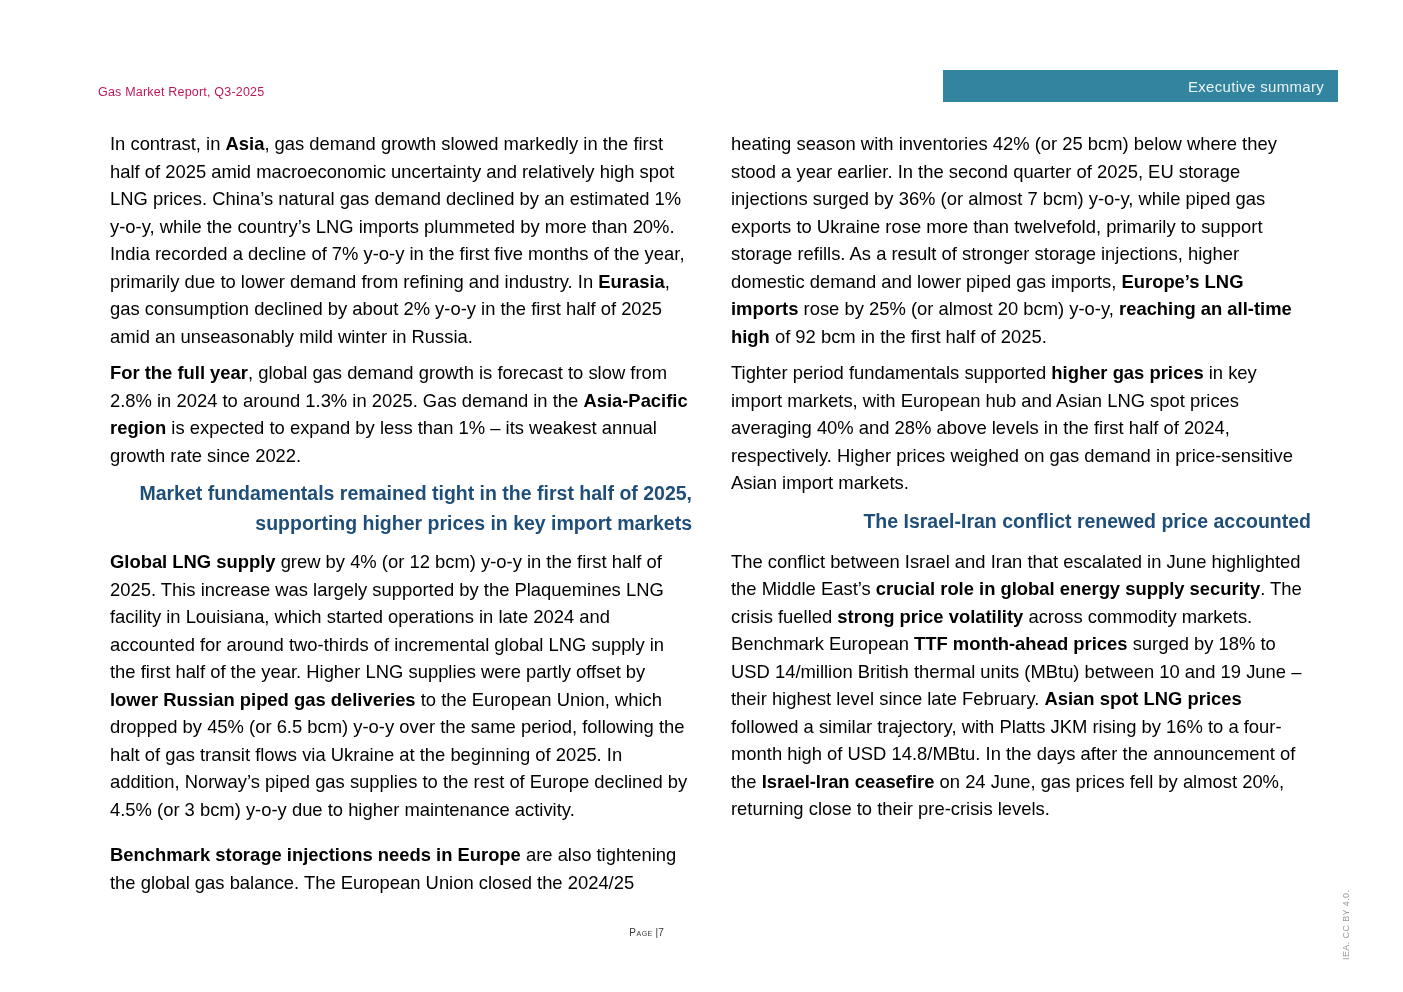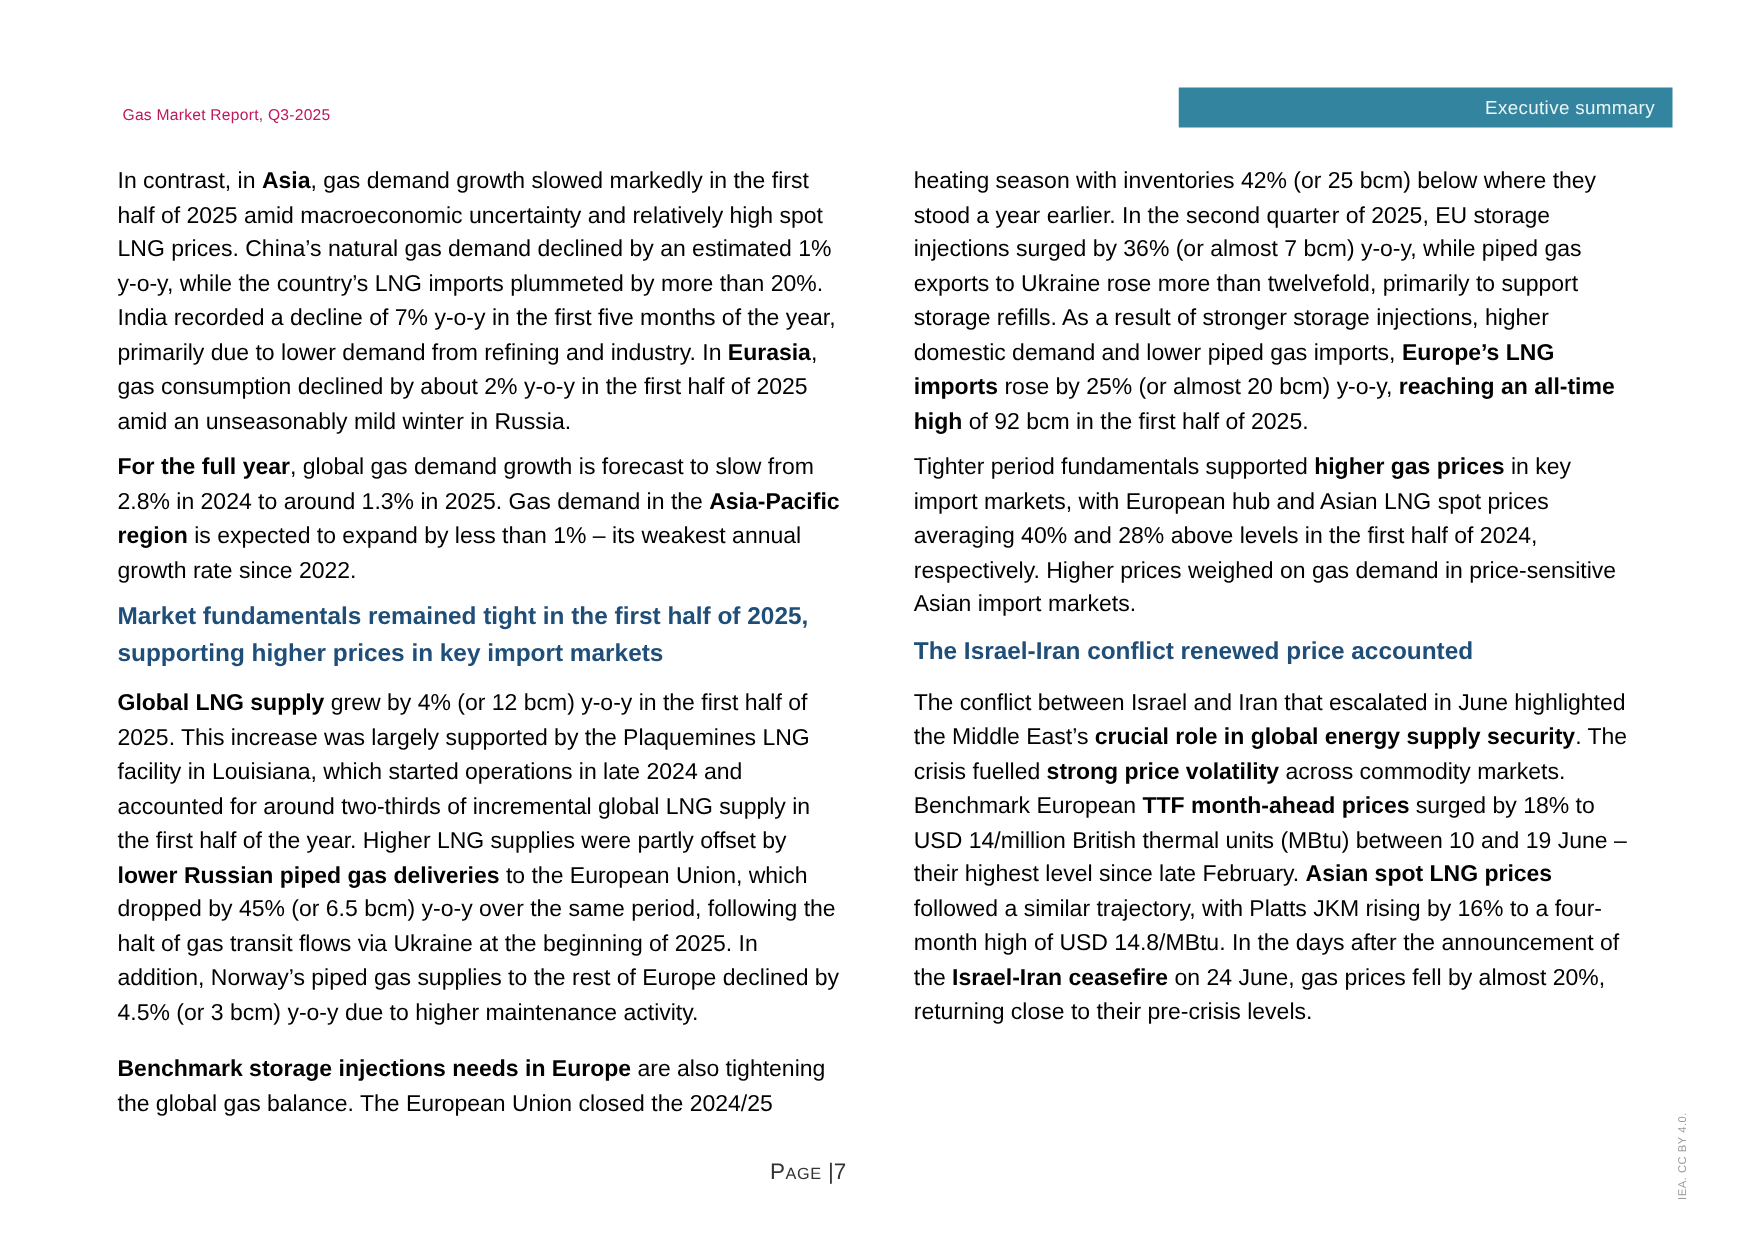--- a/index.html
+++ b/index.html
@@ -3,27 +3,27 @@
 <meta charset="utf-8">
 <style>
   html, body { margin: 0; padding: 0; background: #ffffff; }
   body { width: 1403px; height: 992px; position: relative; overflow: hidden;
          font-family: "Liberation Sans", sans-serif; color: #000; }
   .hdr-left { position: absolute; left: 98px; top: 85px; font-size: 12.5px; color: #be185d; letter-spacing: 0.2px; }
   .hdr-right { position: absolute; left: 943px; top: 70px; width: 395px; height: 32px; background: #33849e;
                color: #eaf4f7; font-size: 15px; display: flex; align-items: center; justify-content: flex-end;
                box-sizing: border-box; padding-right: 14px; letter-spacing: 0.3px; }
   .col { position: absolute; top: 130px; font-size: 18.4px; line-height: 27.5px; }
-  .col.left { left: 94px; width: 582px; }
+  .col.left { left: 110px; width: 582px; }
   .col.right { left: 731px; width: 580px; }
   .col p { margin: 0 0 9px 0; }
-  .col h2 { margin: 0 0 10px 0; font-size: 19.5px; line-height: 30px; color: #1f4e79; font-weight: bold; }
+  .col h2 { margin: 0 0 10px 0; font-size: 19.5px; line-height: 30px; color: #1f4e79; font-weight: bold; text-align: right; }
   .col h2.single { margin-top: 2px; margin-bottom: 12px; }
   b { font-weight: bold; }
-  .footer { position: absolute; left: 0; width: 1293px; top: 927px; text-align: center; font-size: 18px; color: #333; }
+  .footer { position: absolute; left: 0; width: 1293px; top: 927px; text-align: center; font-size: 10px; color: #333; }
   .footer .pg-word { font-variant: small-caps; letter-spacing: 0.5px; }
   .license { position: absolute; left: 1341px; top: 960px; transform: rotate(-90deg); transform-origin: left top;
              font-size: 9px; color: #9a9a9a; white-space: nowrap; letter-spacing: 0.4px; }
 </style>
 </head>
 <body>
 
 <div class="hdr-left">Gas Market Report, Q3-2025</div>
 <div class="hdr-right">
   <span>Executive summary</span>

